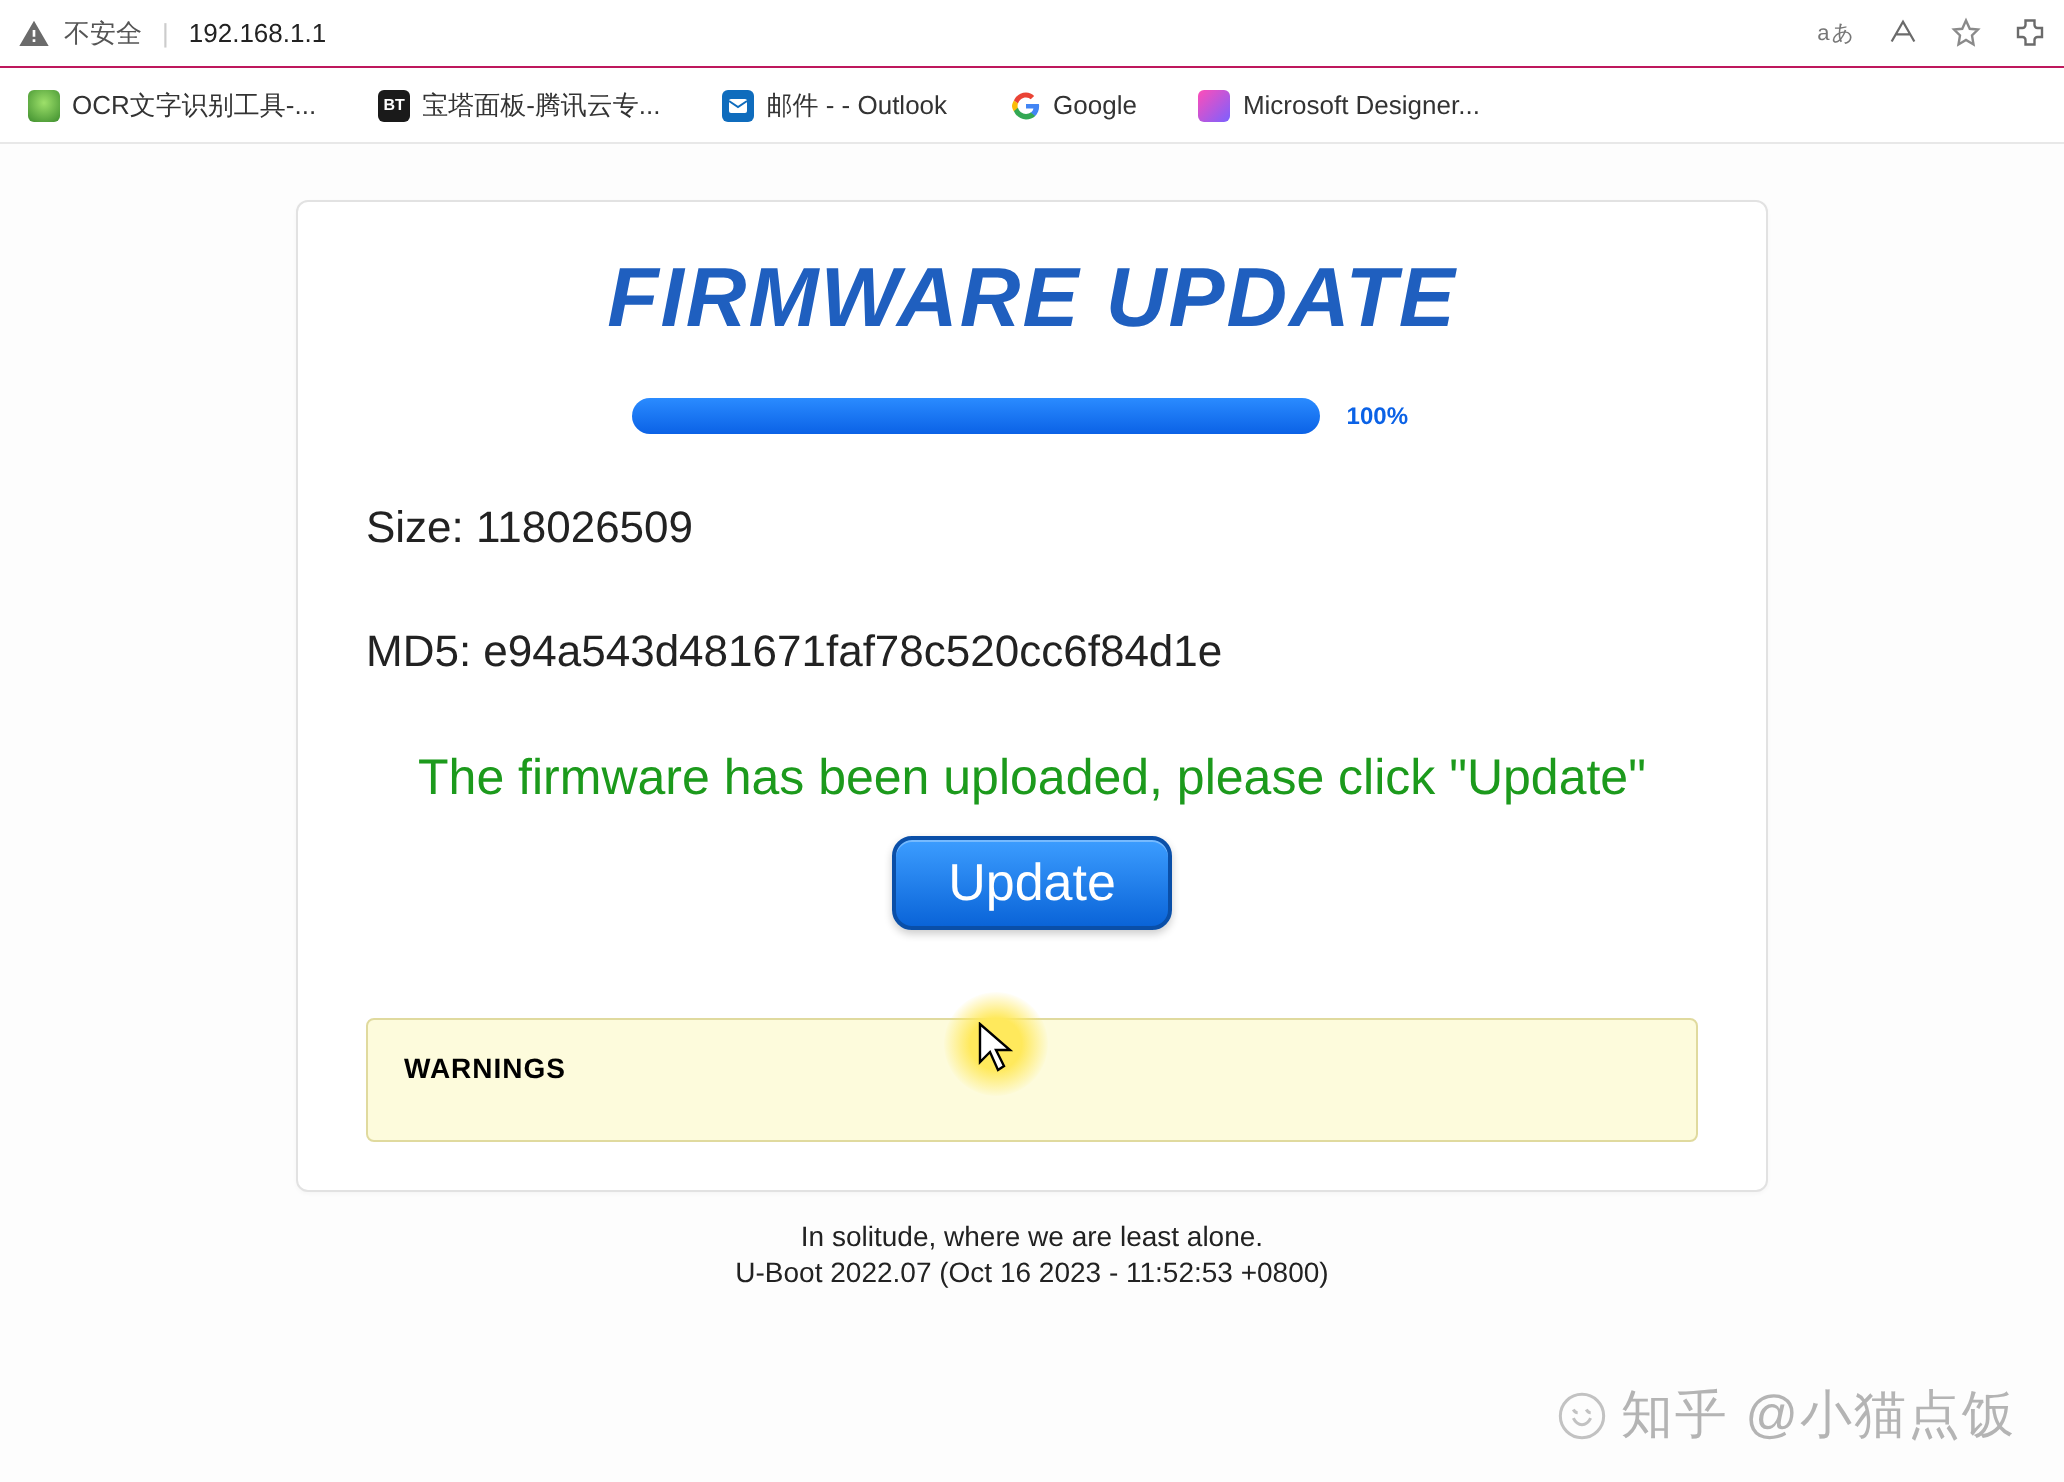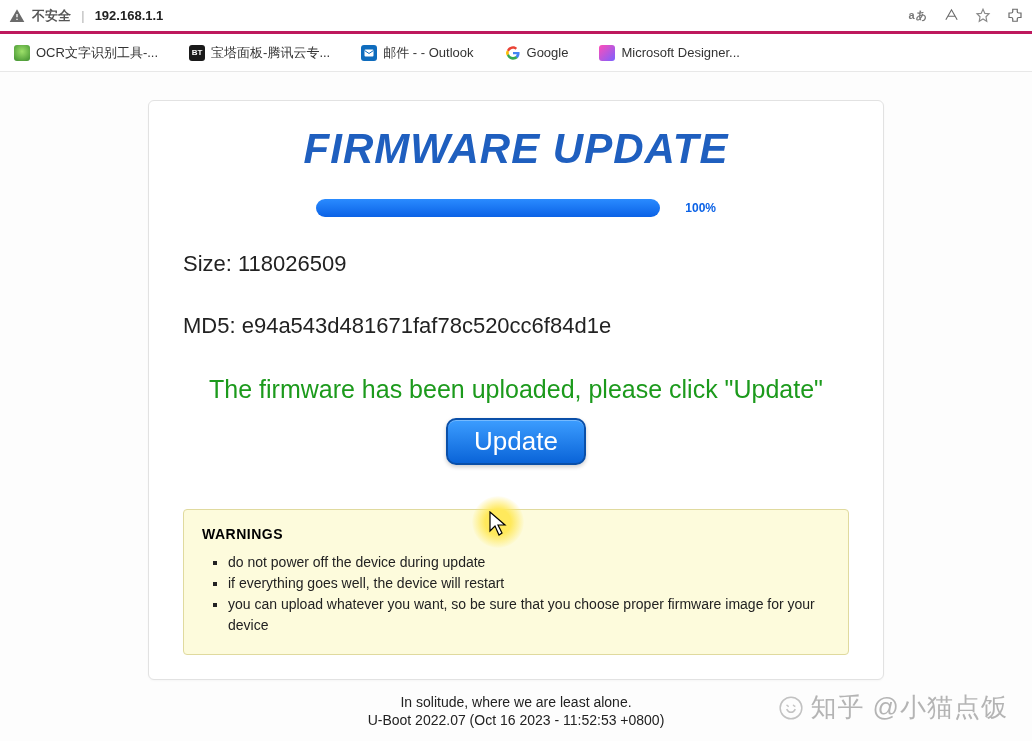--- a/index.html
+++ b/index.html
@@ -12,24 +12,23 @@
     position: relative;
   }
 
   
   .addr-bar {
     height: 34px;
     display: flex;
     align-items: center;
     padding: 0 8px;
     background: #fff;
-    border-bottom: 3px solid #be185d;
+    border-bottom: 1px solid #be185d;
     font-size: 13px;
     color: #444;
-    font-weight: bold;
   }
   .addr-bar .warn {
     display: inline-flex;
     align-items: center;
     gap: 6px;
     color: #555;
   }
   .addr-bar .sep { color: #ccc; margin: 0 10px; }
   .addr-bar .url { color: #222; }
   .addr-bar .right { margin-left: auto; display: flex; align-items: center; gap: 14px; color: #777; font-size: 14px;}
@@ -82,21 +81,21 @@
     position: relative;
   }
   .progress-bar {
     height: 18px;
     border-radius: 10px;
     background: linear-gradient(#2a8bff,#0b62e6);
     width: 86%;
   }
   .progress-label {
     position: absolute;
-    right: 0; top: 0; line-height: 18px;
+    right: 12px; top: 0; line-height: 18px;
     font-size: 12px; font-weight: bold; color: #0b62e6;
   }
 
   .info-line {
     font-size: 22px;
     color: #222;
     margin: 0 0 36px 0;
   }
   .status-msg {
     text-align: center;
@@ -254,25 +253,20 @@
   <div class="info-line">MD5: e94a543d481671faf78c520cc6f84d1e</div>
 
   <div class="status-msg">The firmware has been uploaded, please click "Update"</div>
 
   <div class="btn-row">
     <button class="update-btn">Update</button>
   </div>
 
   <div class="warn-box">
     <h3>WARNINGS</h3>
-    <ul>
-      <li>do not power off the device during update</li>
-      <li>if everything goes well, the device will restart</li>
-      <li>you can upload whatever you want, so be sure that you choose proper firmware image for your device</li>
-    </ul>
   </div>
 </div>
 
 <div class="footer">
   <div>In solitude, where we are least alone.</div>
   <div class="line2">U-Boot 2022.07 (Oct 16 2023 - 11:52:53 +0800)</div>
 </div>
 
 <div class="cursor-highlight"></div>
 <div class="cursor-arrow">

